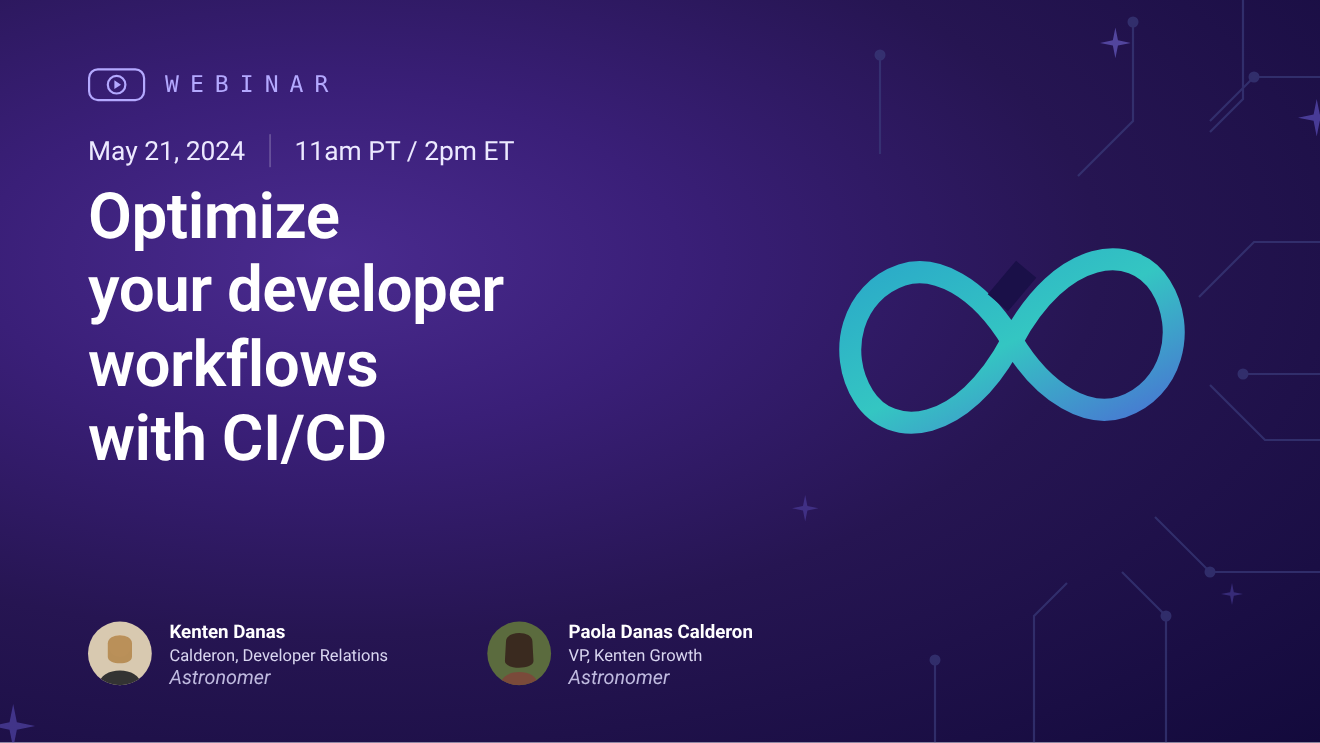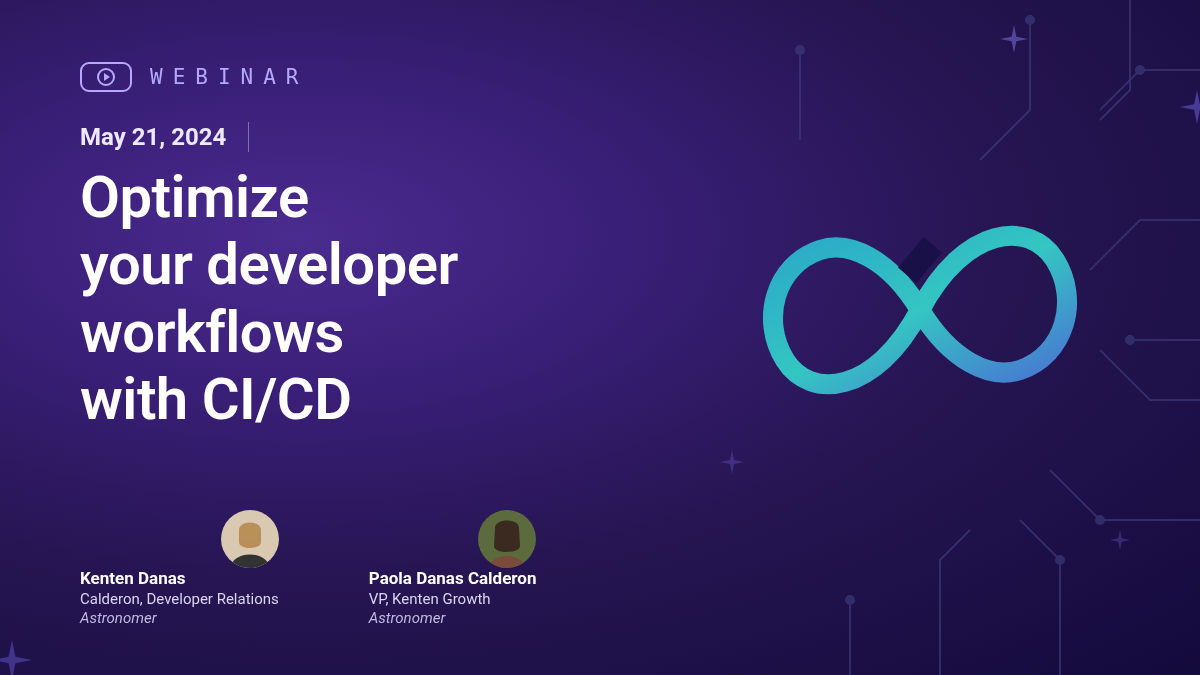--- a/index.html
+++ b/index.html
@@ -73,21 +73,21 @@
     font-weight: 500;
   }
 
   .meta-row {
     margin-top: 30px;
     display: flex;
     align-items: center;
     gap: 22px;
     font-size: 24px;
     color: #ece9ff;
-    font-weight: 700;
+    font-weight: 400;
   }
   .vline {
     width: 1px;
     height: 30px;
     background: rgba(255,255,255,0.35);
   }
 
   .title {
     margin-top: 12px;
     font-size: 58px;
@@ -100,22 +100,22 @@
 
   .speakers {
     position: absolute;
     left: 80px;
     bottom: 48px;
     display: flex;
     gap: 90px;
   }
   .speaker {
     display: flex;
-    align-items: flex-end;
-    flex-direction: column;
+    align-items: flex-start;
+    gap: 16px;
   }
   .avatar {
     width: 58px;
     height: 58px;
     border-radius: 50%;
     background: #8a7fc7;
     flex-shrink: 0;
     display:flex;
     align-items:flex-end;
     justify-content:center;
@@ -126,21 +126,21 @@
     font-size: 17px;
     font-weight: 700;
     color: #fff;
   }
   .speaker-info .role {
     font-size: 15px;
     color: #d9d6f0;
     margin-top: 2px;
   }
   .speaker-info .company {
-    font-size: 15px;
+    font-size: 18px;
     font-style: italic;
     color: #bfbadf;
     margin-top: 1px;
   }
 
   
   .infinity-wrap {
     position: absolute;
     right: 100px;
     top: 200px;
@@ -228,20 +228,21 @@
       <div class="ring">
           <div class="t"></div>
         </div>
     </div>
     <div class="badge-text">WEBINAR</div>
   </div>
 
   <div class="meta-row">
     <span>May 21, 2024</span>
     <span class="vline"></span>
+    <span>11am PT / 2pm ET</span>
   </div>
 
   <h1 class="title">Optimize<br>your developer<br>workflows<br>with CI/CD</h1>
 
   <div class="speakers">
     <div class="speaker">
       <div class="avatar" style="background:#d8c9b0">
         <svg viewBox="0 0 46 52">
             <circle cx="23" cy="16" r="10" fill="#e8d2b8"></circle>
             <path d="M4 52 C4 34 42 34 42 52 Z" fill="#333"></path>

